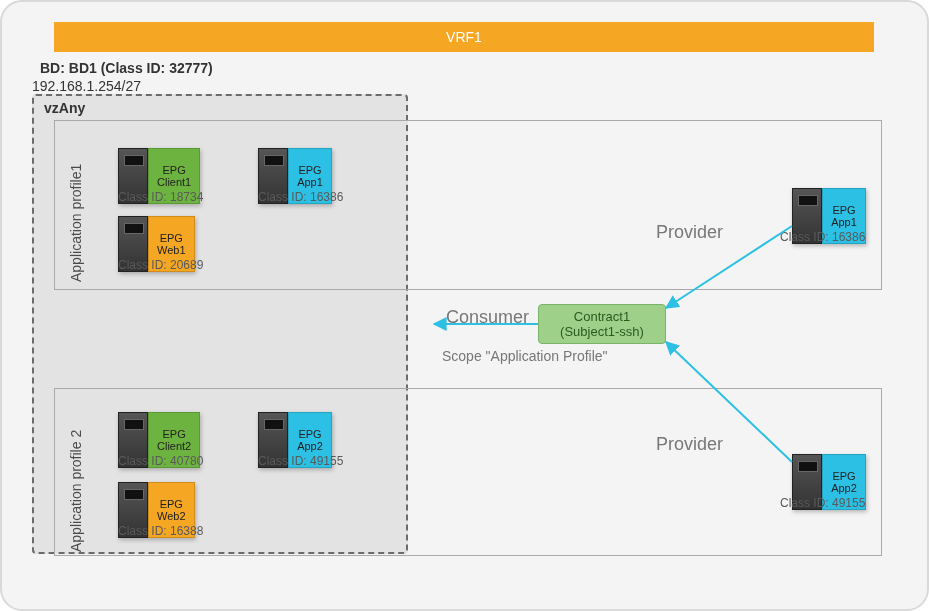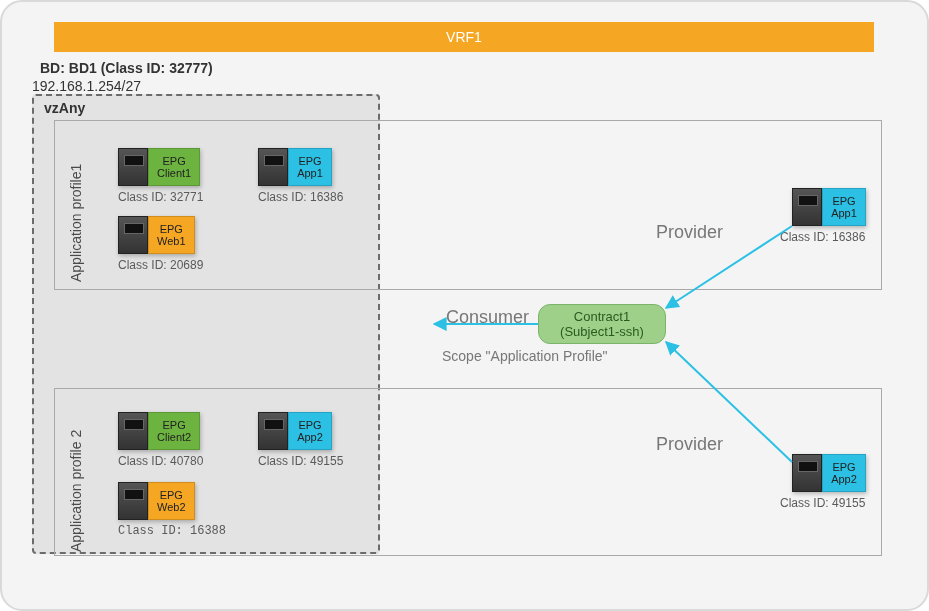--- a/index.html
+++ b/index.html
@@ -11,39 +11,39 @@
   }
   .vrf-banner {
     position: absolute; left: 52px; top: 20px; width: 820px; height: 30px;
     background: #f5a623; color: #fff; font-size: 14px;
     display: flex; align-items: center; justify-content: center;
     border-radius: 0;
   }
   .bd-label { position: absolute; left: 30px; top: 58px; font-size: 14px; font-weight: bold; color: #333; margin-left: 8px; }
   .bd-sub   { position: absolute; left: 30px; top: 76px; font-size: 14px; color: #333; }
   .vzany-box {
-    position: absolute; left: 30px; top: 92px; width: 348px; height: 460px;
+    position: absolute; left: 30px; top: 92px; width: 376px; height: 460px;
     border: 2px dashed #6b6b6b; border-radius: 4px; background: #e3e3e3;
   }
   .vzany-title { position: absolute; left: 10px; top: 4px; font-weight: bold; font-size: 14px; color: #333; }
 
   .ap-outer {
     position: absolute; border: 1px solid #a9a9a9;
   }
   .ap1 { left: 52px; top: 118px; width: 828px; height: 170px; }
   .ap2 { left: 52px; top: 386px; width: 828px; height: 168px; }
 
   .ap-label {
     position: absolute; transform: rotate(-90deg); transform-origin: left top;
     font-size: 14px; color: #4a4a4a; white-space: nowrap;
   }
 
   .epg {
     position: absolute; display: flex; flex-direction: row; align-items: stretch;
-    height: 38px; filter: drop-shadow(1px 2px 2px rgba(0,0,0,.25));
+    height: 56px; filter: drop-shadow(1px 2px 2px rgba(0,0,0,.25));
   }
   .epg .srv {
     width: 30px; background: linear-gradient(#555,#333); border: 1px solid #222;
     position: relative;
   }
   .epg .srv::before {
     content: ""; position: absolute; left: 5px; top: 6px; width: 18px; height: 9px;
     background: #111; border: 1px solid #666;
   }
   .epg .lab {
@@ -55,21 +55,21 @@
   .blue  .lab { background: #2bc0e4; }
   .orange .lab{ background: #f5a623; }
   .classid { position: absolute; font-size: 12px; color: #5a5a5a; white-space: nowrap; }
 
   .role-txt { position: absolute; font-size: 18px; color: #777; }
 
   .contract {
     position: absolute; left: 536px; top: 302px; width: 128px; height: 40px;
     background: #9fd08a; border: 1px solid #7cb36a; color: #2a5a1e;
     font-size: 13px; display: flex; flex-direction: column; align-items: center; justify-content: center;
-    border-radius: 12px;
+    border-radius: 4px;
   }
   .scope-txt { position: absolute; left: 440px; top: 346px; font-size: 14px; color: #777; }
 
   svg.wires { position: absolute; left: 0; top: 0; width: 929px; height: 611px; pointer-events: none; }
 </style>
 </head>
 <body>
 
 <div class="canvas">
 
@@ -87,21 +87,21 @@
   <div class="ap-label" style="left:66px; top:280px;">Application profile1</div>
   <div class="ap-label" style="left:66px; top:550px;">Application profile 2</div>
 
   <div class="epg green" style="left:116px; top:146px;">
     <div class="srv"></div>
     <div class="lab">
         <span>EPG</span>
         <span>Client1</span>
       </div>
   </div>
-  <div class="classid" style="left:116px; top:188px;">Class ID: 32771</div>
+  <div class="classid" style="left:116px; top:188px;">Class ID: 18734</div>
 
   <div class="epg blue" style="left:256px; top:146px;">
     <div class="srv"></div>
     <div class="lab">
         <span>EPG</span>
         <span>App1</span>
       </div>
   </div>
   <div class="classid" style="left:256px; top:188px;">Class ID: 16386</div>
 
@@ -132,21 +132,21 @@
   </div>
   <div class="classid" style="left:256px; top:452px;">Class ID: 49155</div>
 
   <div class="epg orange" style="left:116px; top:480px;">
     <div class="srv"></div>
     <div class="lab">
         <span>EPG</span>
         <span>Web2</span>
       </div>
   </div>
-  <div class="classid" style="left:116px; top:522px;font-family:Liberation Mono, monospace;">Class ID: 16388</div>
+  <div class="classid" style="left:116px; top:522px;">Class ID: 16388</div>
 
   <div class="epg blue" style="left:790px; top:186px;">
     <div class="srv"></div>
     <div class="lab">
         <span>EPG</span>
         <span>App1</span>
       </div>
   </div>
   <div class="classid" style="left:778px; top:228px;">Class ID: 16386</div>
 

